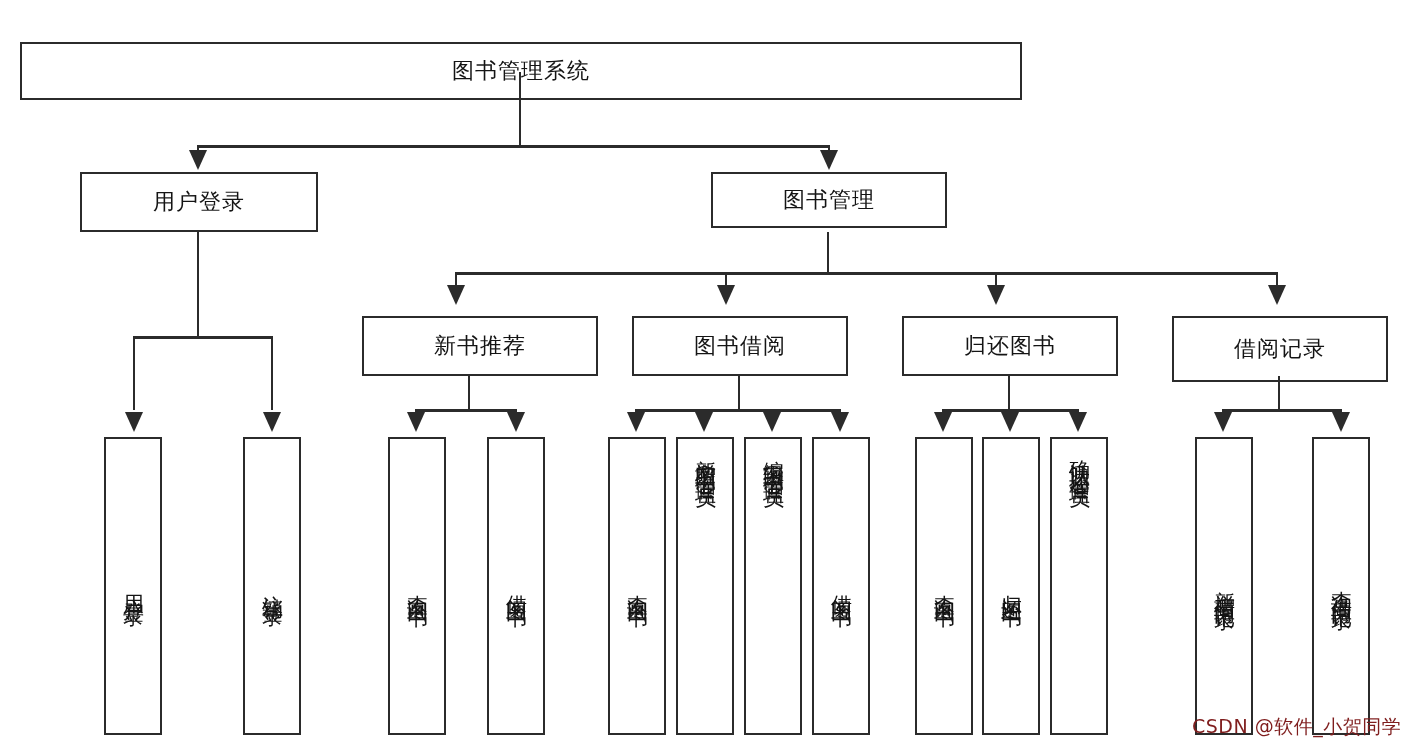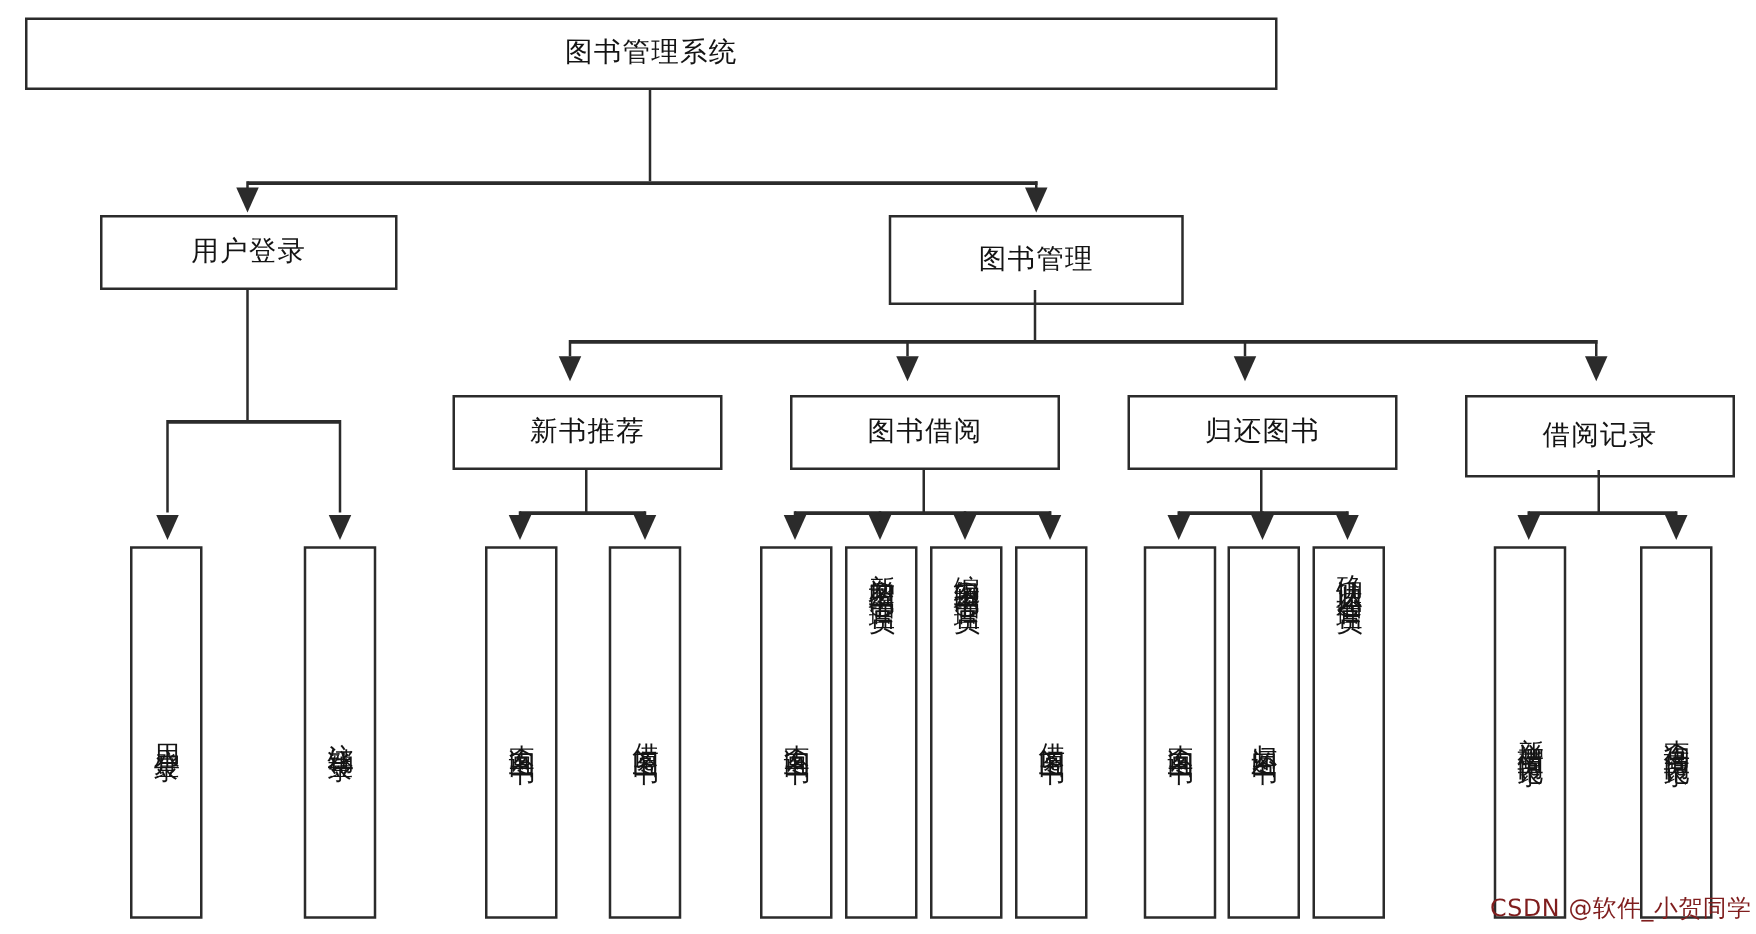--- a/index.html
+++ b/index.html
@@ -42,20 +42,21 @@
     justify-content: flex-start;
     align-items: center;
     padding-top: 4px;
   }
   .node.vert.mid {
     justify-content: center;
     padding-top: 0;
   }
   .root {
     font-size: 24px;
+    margin-top: 28px;
   }
   .conn {
     position: absolute;
     background: #2b2b2b;
   }
   .conn.v { width: 2.5px; }
   .conn.h { height: 2.5px; }
   .arrow {
     position: absolute;
     width: 0;
@@ -71,22 +72,22 @@
     white-space: nowrap;
     letter-spacing: 0.5px;
   }
 </style>
 </head>
 <body>
 
 <div id="canvas">
     <div class="node horiz root" style="left: 20px; top: 14px; width: 1002px; height: 58px;">图书管理系统</div>
     <div class="node horiz" style="left: 80px; top: 172px; width: 238px; height: 60px;">用户登录</div>
-    <div class="node horiz" style="left: 711px; top: 172px; width: 236px; height: 72px;">图书管理</div>
-    <div class="node horiz" style="left: 362px; top: 316px; width: 216px; height: 60px;">新书推荐</div>
+    <div class="node horiz" style="left: 711px; top: 172px; width: 236px; height: 56px;">图书管理</div>
+    <div class="node horiz" style="left: 362px; top: 316px; width: 236px; height: 60px;">新书推荐</div>
     <div class="node horiz" style="left: 632px; top: 316px; width: 216px; height: 60px;">图书借阅</div>
     <div class="node horiz" style="left: 902px; top: 316px; width: 216px; height: 60px;">归还图书</div>
     <div class="node horiz" style="left: 1172px; top: 316px; width: 216px; height: 66px;">借阅记录</div>
     <div class="node vert mid" style="left: 104px; top: 437px; width: 58px; height: 298px;">用户登录</div>
     <div class="node vert mid" style="left: 243px; top: 437px; width: 58px; height: 298px;">注销登录</div>
     <div class="node vert mid" style="left: 388px; top: 437px; width: 58px; height: 298px;">查询图书</div>
     <div class="node vert mid" style="left: 487px; top: 437px; width: 58px; height: 298px;">借阅图书</div>
     <div class="node vert mid" style="left: 608px; top: 437px; width: 58px; height: 298px;">查询图书</div>
     <div class="node vert" style="left: 676px; top: 437px; width: 58px; height: 298px;">新增图书（管理员）</div>
     <div class="node vert" style="left: 744px; top: 437px; width: 58px; height: 298px;">编辑图书（管理员）</div>

